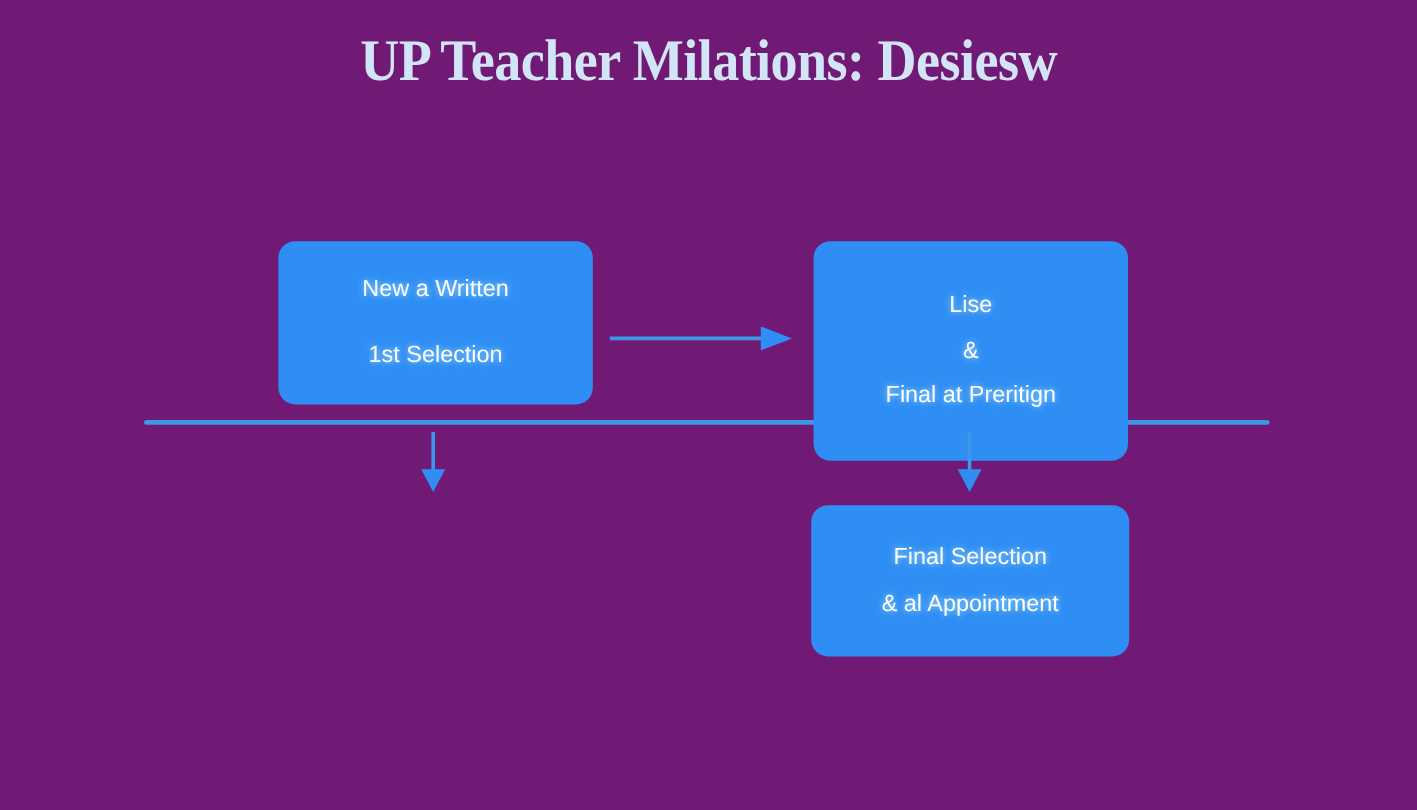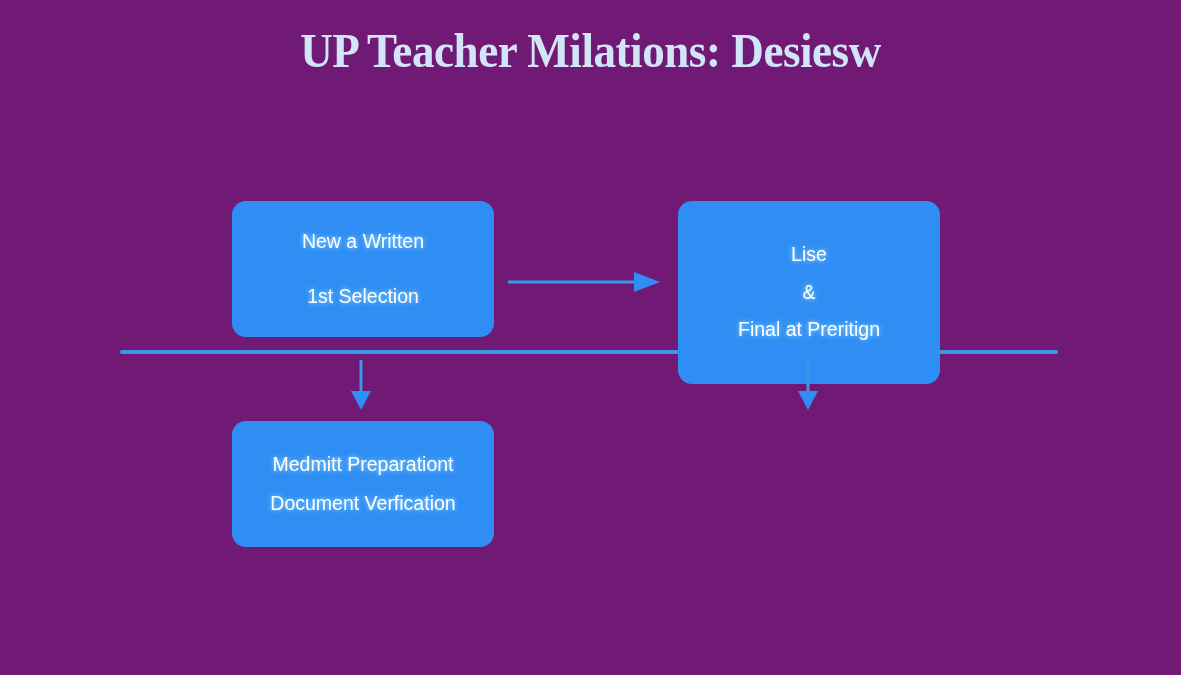--- a/index.html
+++ b/index.html
@@ -135,25 +135,25 @@
     <span class="line">New a Written</span>
     <span class="line">1st Selection</span>
   </div>
 
   <div class="node" id="node-list">
     <span class="line">Lise</span>
     <span class="line">&amp;</span>
     <span class="line">Final at Preritign</span>
   </div>
 
-  <div class="node" id="node-docs">
-    <span class="line">Medmitt Preparationt</span>
-    <span class="line">Document Verfication</span>
+
+  <div class="node" id="node-final">
+    <span class="line">Final Selection</span>
+    <span class="line">&amp; al Appointment</span>
   </div>
-
 
   <svg class="connector" id="arrow-right" viewBox="0 0 155 28">
     <line x1="0" y1="14" x2="128" y2="14" stroke="#3d97e8" stroke-width="3"></line>
     <polygon points="126,4 152,14 126,24" fill="#2f8ef4"></polygon>
   </svg>
 
   <svg class="connector" id="arrow-down-left" viewBox="0 0 28 52">
     <line x1="14" y1="0" x2="14" y2="33" stroke="#3d97e8" stroke-width="3"></line>
     <polygon points="4,31 24,31 14,50" fill="#2f8ef4"></polygon>
   </svg>

